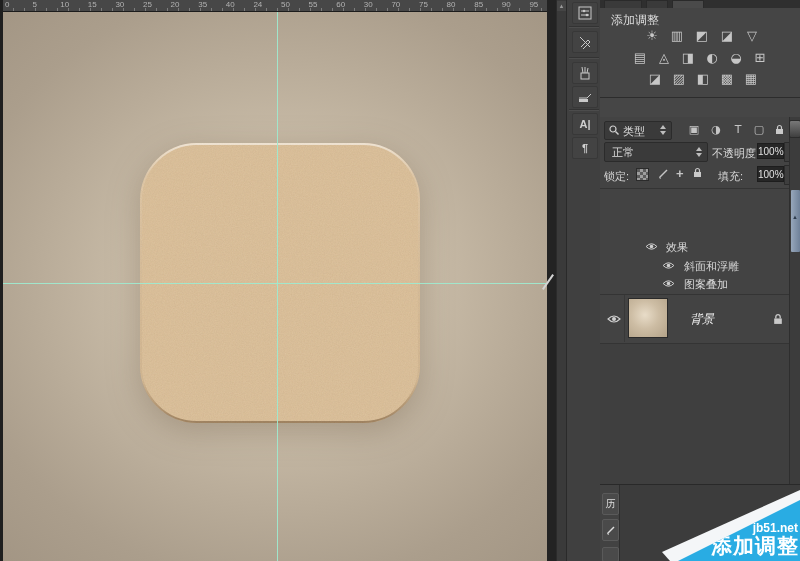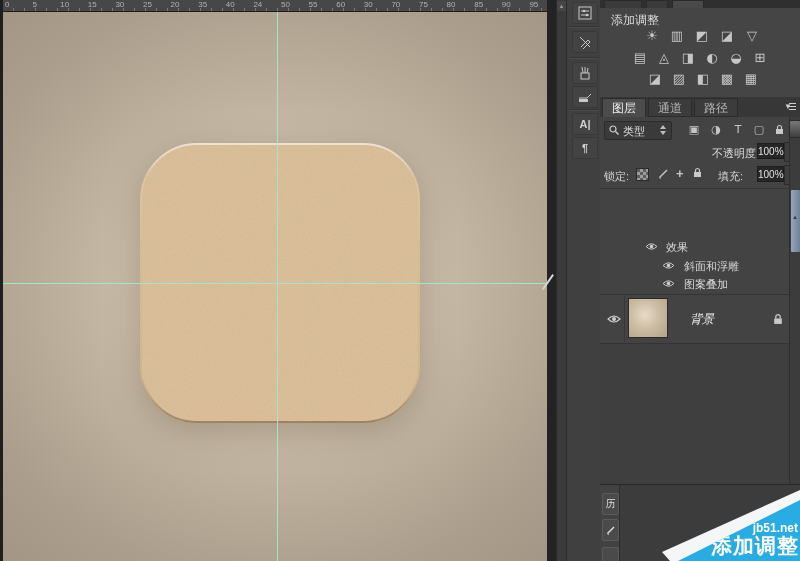--- a/index.html
+++ b/index.html
@@ -278,26 +278,20 @@
       <span class="adj" style="left:103px;top:42px">◐</span>
       <span class="adj" style="left:127px;top:42px">◒</span>
       <span class="adj" style="left:151px;top:42px">⊞</span>
       <span class="adj" style="left:46px;top:63px">◪</span>
       <span class="adj" style="left:70px;top:63px">▨</span>
       <span class="adj" style="left:94px;top:63px">◧</span>
       <span class="adj" style="left:118px;top:63px">▩</span>
       <span class="adj" style="left:142px;top:63px">▦</span>
     </div>
 
-    <div class="layertabs">
-      <div class="ltab active" style="left:2px">图层</div>
-      <div class="ltab" style="left:48px">通道</div>
-      <div class="ltab" style="left:94px">路径</div>
-      <div class="panelmenu">▼</div>
-    </div>
 
     <div class="layerbody">
 
       <div class="selbox" style="left:4px;top:4px;width:66px;height:17px">
         <svg class="mag" width="10" height="10">
           <circle cx="4" cy="4" r="3" fill="none" stroke="#cfcfcf" stroke-width="1.2"></circle>
           <line x1="6.5" y1="6.5" x2="9.5" y2="9.5" stroke="#cfcfcf" stroke-width="1.4"></line>
         </svg>
         <span class="txt">类型</span>
         <span class="updown"></span>
@@ -306,20 +300,24 @@
       <span class="ficon" style="left:108px;top:5px">◑</span>
       <span class="ficon" style="left:130px;top:5px">T</span>
       <span class="ficon" style="left:151px;top:5px">▢</span>
       <span class="ficon" style="left:171px;top:5px">
         <svg width="9" height="11" viewBox="0 0 9 11" style="margin:2px auto 0">
           <rect x="1" y="5" width="7" height="5" fill="#c9c9c9"></rect>
           <path d="M2.5 5 V3.5 a2 2 0 0 1 4 0 V5" fill="none" stroke="#c9c9c9" stroke-width="1.2"></path>
         </svg>
       </span>
 
+      <div class="selbox blend" style="left:4px;top:25px;width:102px;height:18px">
+        <span class="txt">正常</span>
+        <span class="updown" style="top:4px"></span>
+      </div>
       <span class="plabel" style="left:112px;top:29px">不透明度:</span>
       <div class="valbox" style="left:157px;top:26px">100%</div>
       <div class="valarrow" style="left:184px;top:25px">▼</div>
 
       <span class="plabel" style="left:4px;top:52px">锁定:</span>
       <span class="checker-sm" style="left:36px;top:51px"></span>
       <span style="position:absolute;left:56px;top:50px">
         <svg width="14" height="14">
           <line x1="4" y1="10" x2="11" y2="3" stroke="#c5c5c5" stroke-width="1.4"></line>
           <path d="M3 11 L5 12 L4 9 Z" fill="#c5c5c5"></path>

